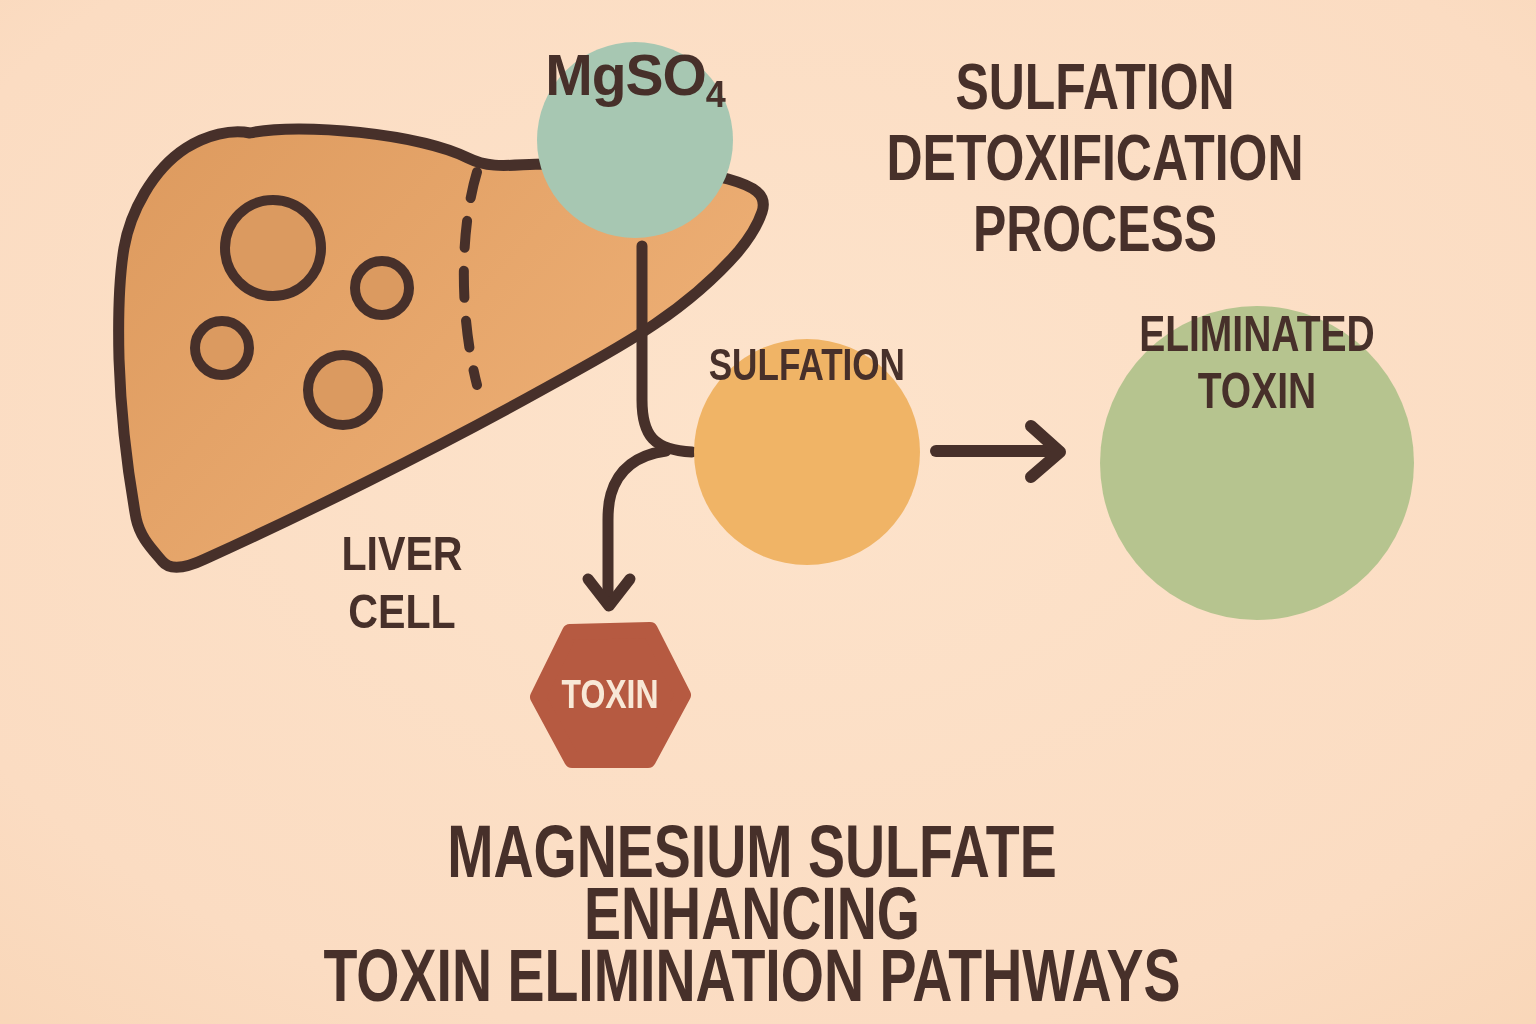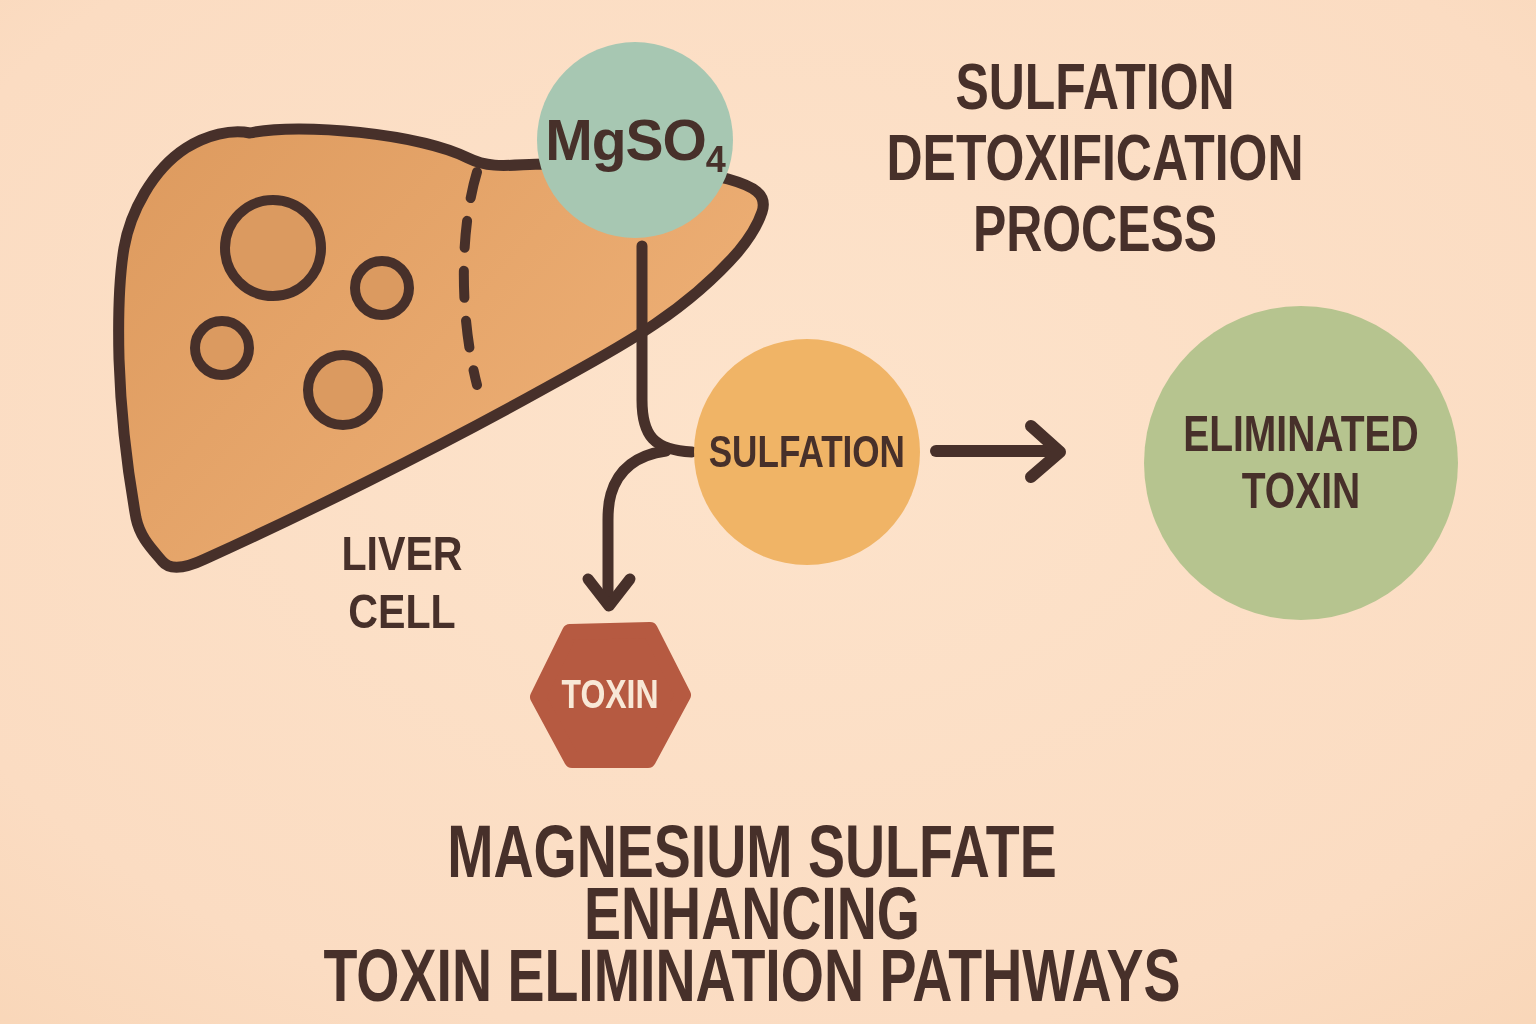--- a/index.html
+++ b/index.html
@@ -11,24 +11,24 @@
   svg.diagram{position:absolute;inset:0;}
   .liver-body{fill:url(#liverGrad);stroke:var(--ink);stroke-width:11;stroke-linejoin:round;}
   .liver-spot{fill:var(--spot_fill);stroke:var(--ink);stroke-width:10;}
   .lobe-dash{fill:none;stroke:var(--ink);stroke-width:10;stroke-linecap:round;stroke-dasharray:27 23;}
   .flow{fill:none;stroke:var(--ink);stroke-width:11;stroke-linecap:round;stroke-linejoin:round;}
   .flow-thick{stroke-width:12;}
   .hex{fill:var(--toxin_hex);stroke:var(--toxin_hex);stroke-width:16;stroke-linejoin:round;}
   .g1 stop:first-child{stop-color:var(--liver_fill_dark);}
   .g1 stop:last-child{stop-color:var(--liver_fill_light);}
 
-  .circle{position:absolute;border-radius:50%;display:flex;align-items:center;justify-content:center;}
+  .circle{position:absolute;border-radius:50%;display:flex;justify-content:center;}
   .c-mgso4{left:537px;top:42px;width:196px;height:196px;background:var(--mgso4_circle);}
   .c-sulfation{left:694px;top:339px;width:226px;height:226px;background:var(--sulfation_circle);}
-  .c-eliminated{left:1144px;top:306px;width:314px;height:314px;background:var(--eliminated_circle);}
+  .c-eliminated{left:1100px;top:306px;width:314px;height:314px;background:var(--eliminated_circle);}
 
   .ink{color:var(--ink);font-weight:700;}
   .pre{white-space:pre-line;}
   .molecule-label{font-size:57px;letter-spacing:-1px;}
   .molecule-label sub{font-size:36px;line-height:0;vertical-align:-12px;}
   .sulfation-label{font-size:45px;transform:scaleX(0.78);letter-spacing:0;}
   .eliminated-label{font-size:50px;line-height:57px;text-align:center;transform:scaleX(0.78);}
   .title{
     position:absolute;left:795px;top:52px;width:600px;text-align:center;
     font-size:64px;line-height:71px;transform:scaleX(0.78);

